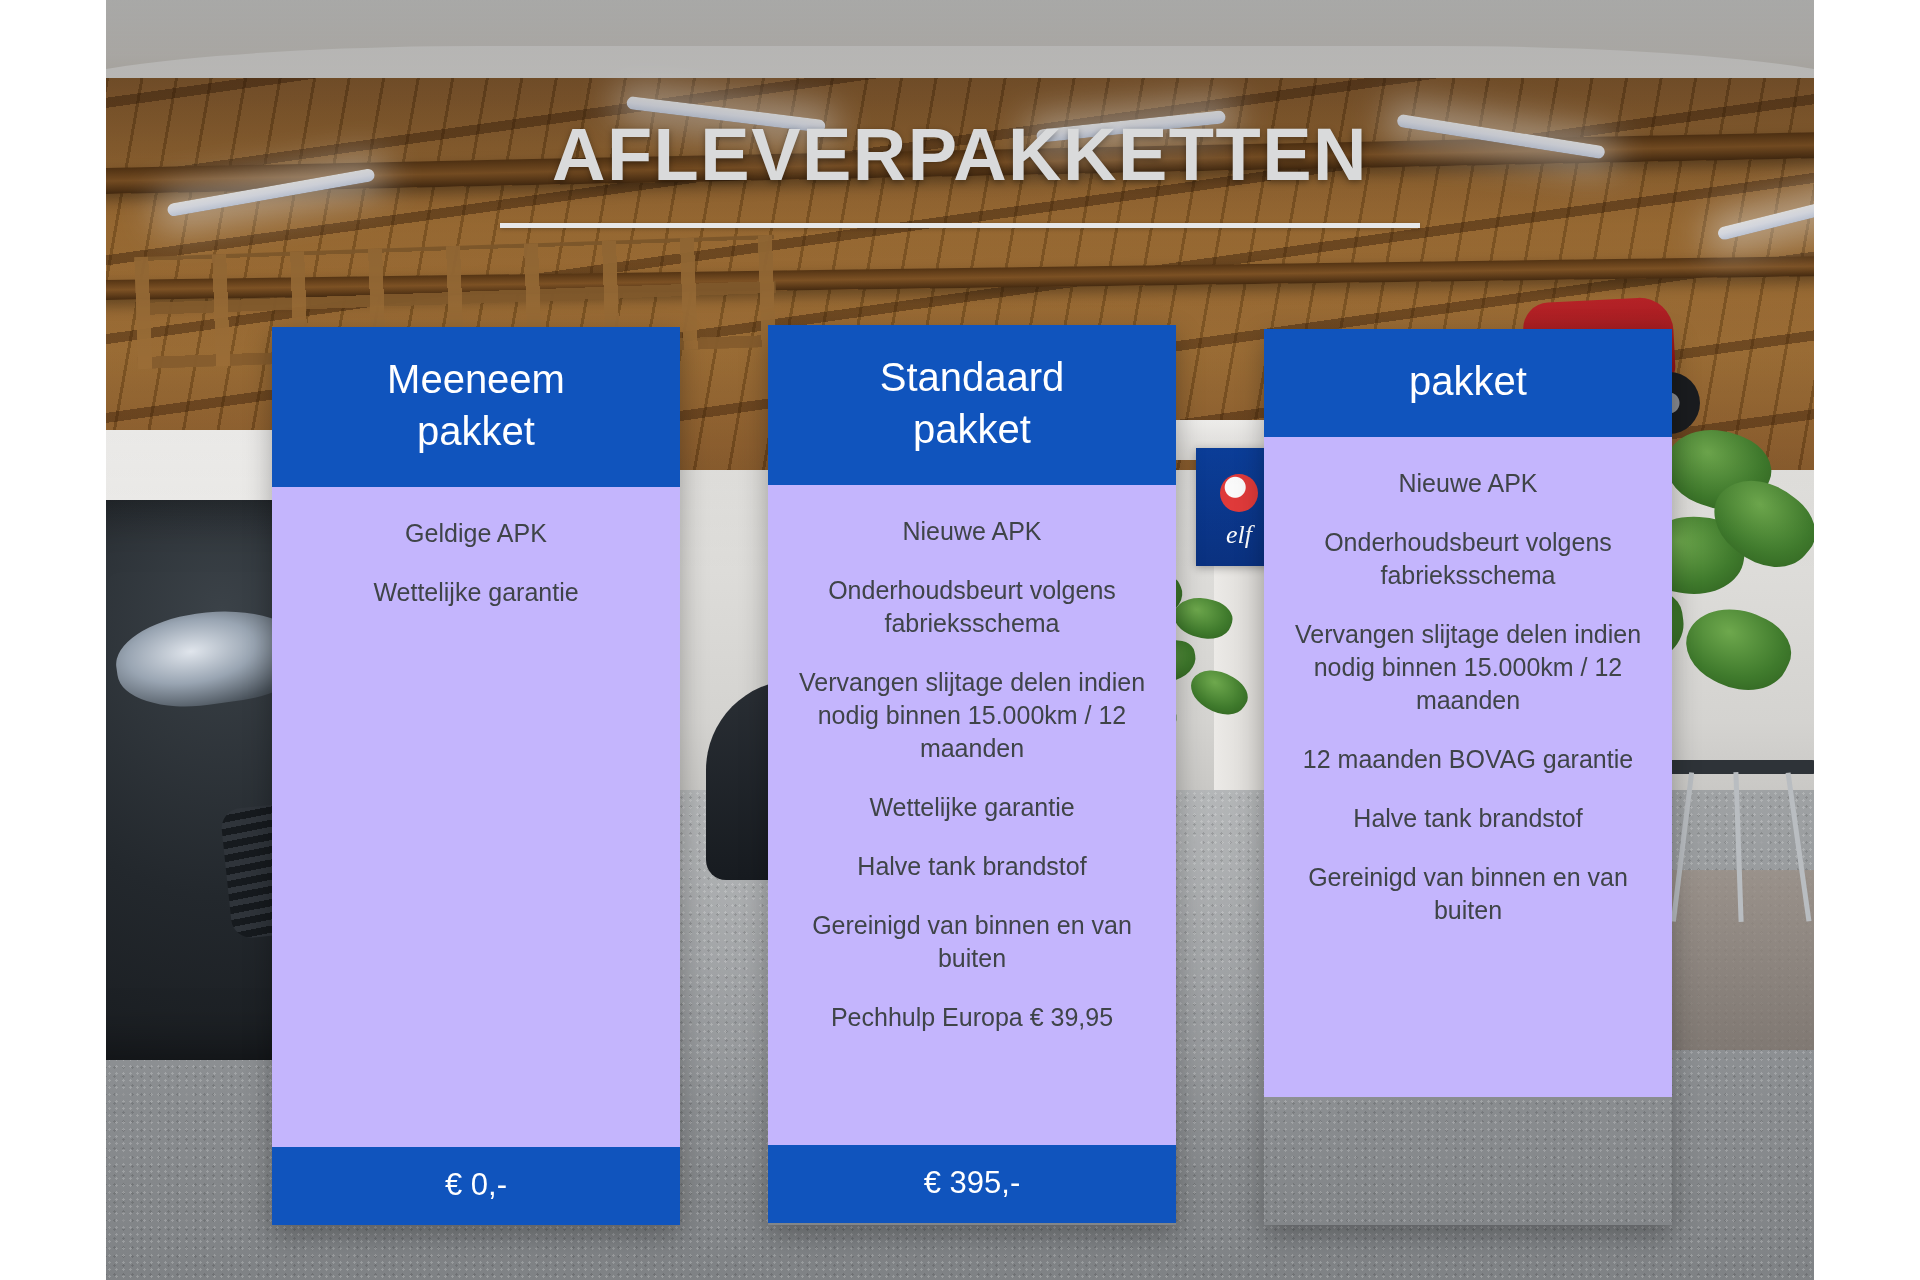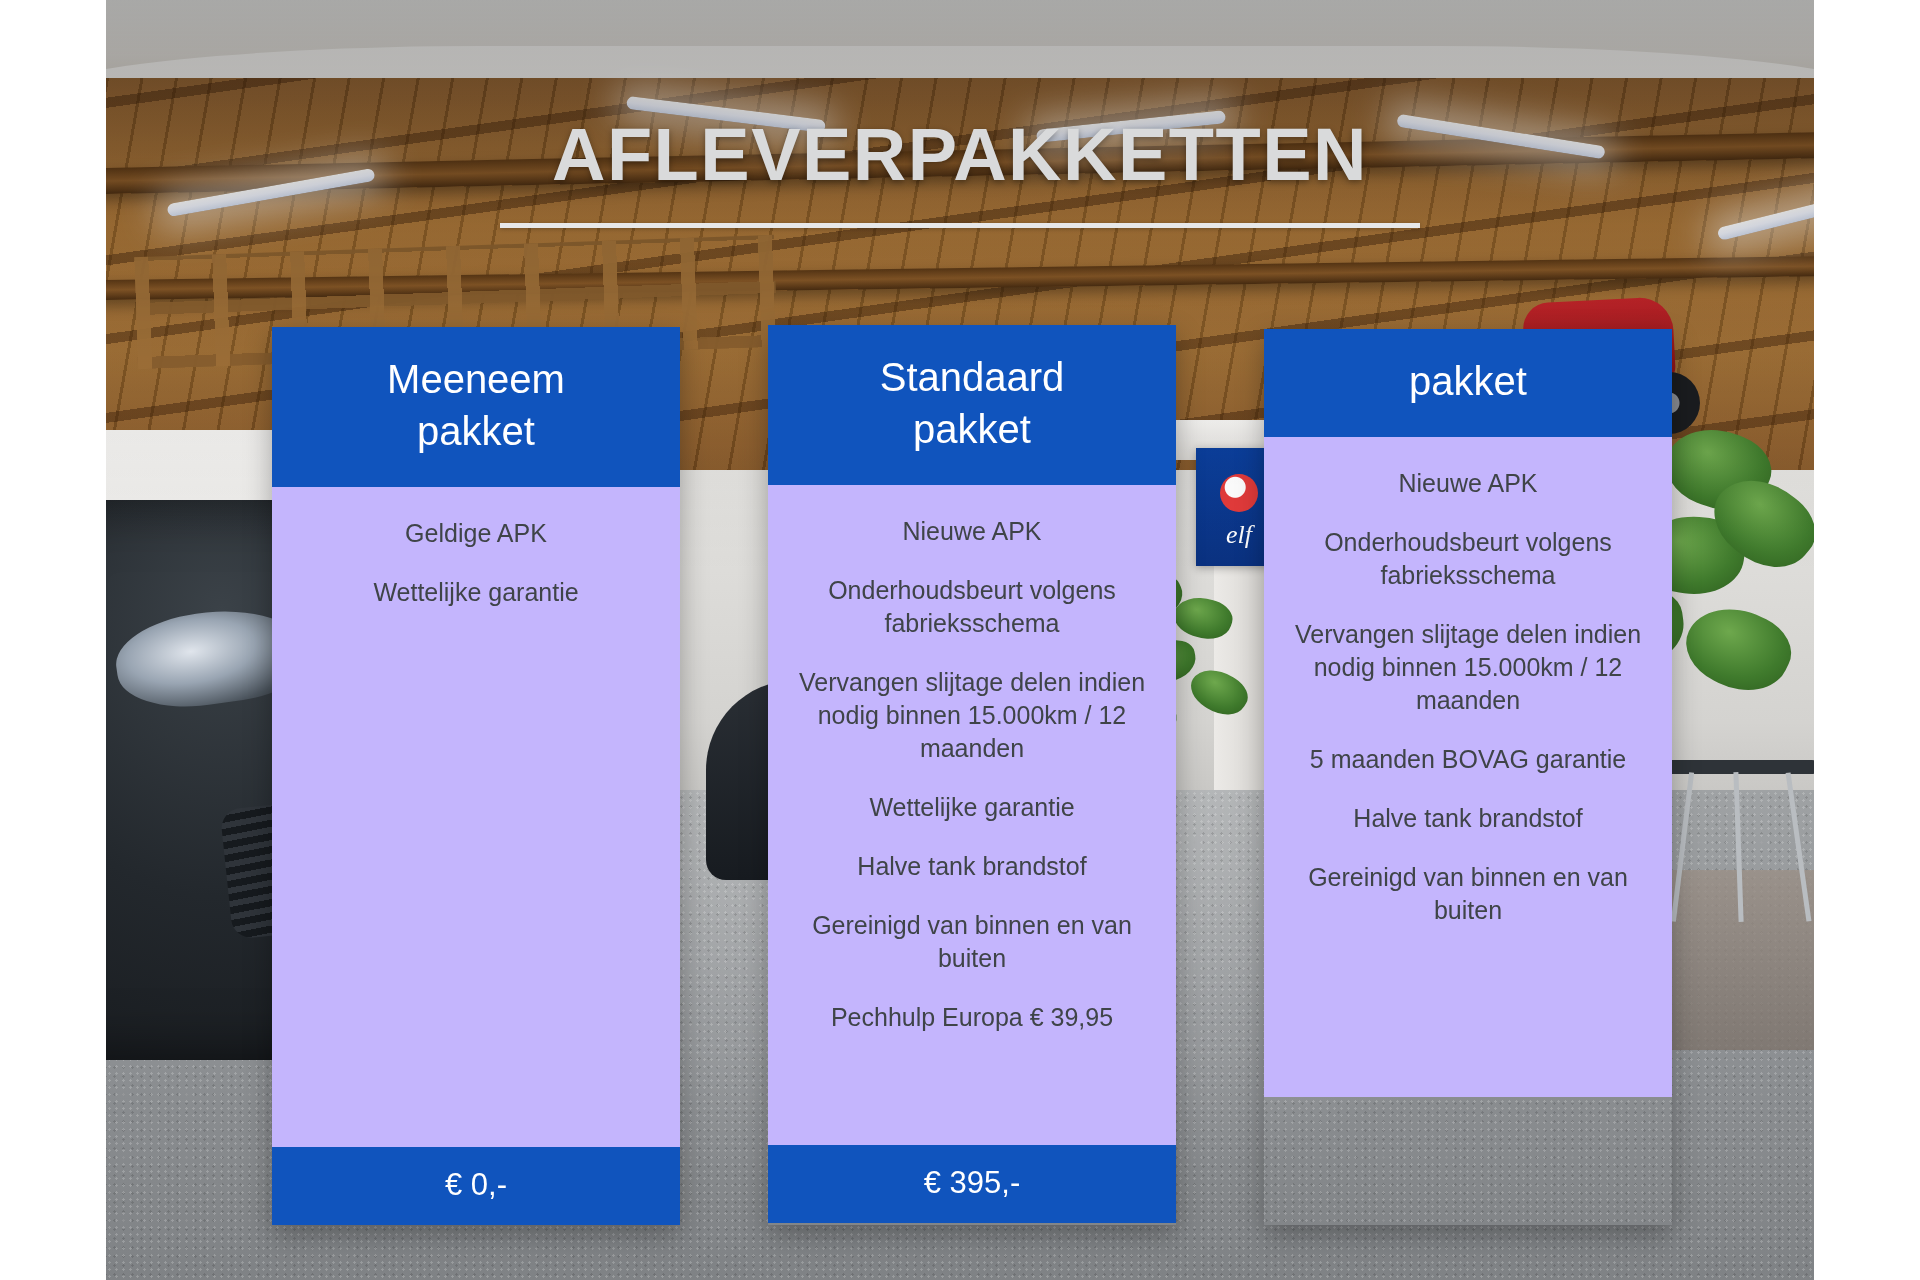--- a/index.html
+++ b/index.html
@@ -424,20 +424,20 @@
     </div>
 
     <div class="card card-3">
       <div class="card-head">
         <div>pakket</div>
       </div>
       <div class="card-body">
         <div class="feature">Nieuwe APK</div>
         <div class="feature">Onderhoudsbeurt volgens fabrieksschema</div>
         <div class="feature">Vervangen slijtage delen indien nodig binnen 15.000km / 12 maanden</div>
-        <div class="feature">5 maanden BOVAG garantie</div>
+        <div class="feature">12 maanden BOVAG garantie</div>
         <div class="feature">Halve tank brandstof</div>
         <div class="feature">Gereinigd van binnen en van buiten</div>
       </div>
     </div>
 
   </div>
 </div>
 
 </body></html>

